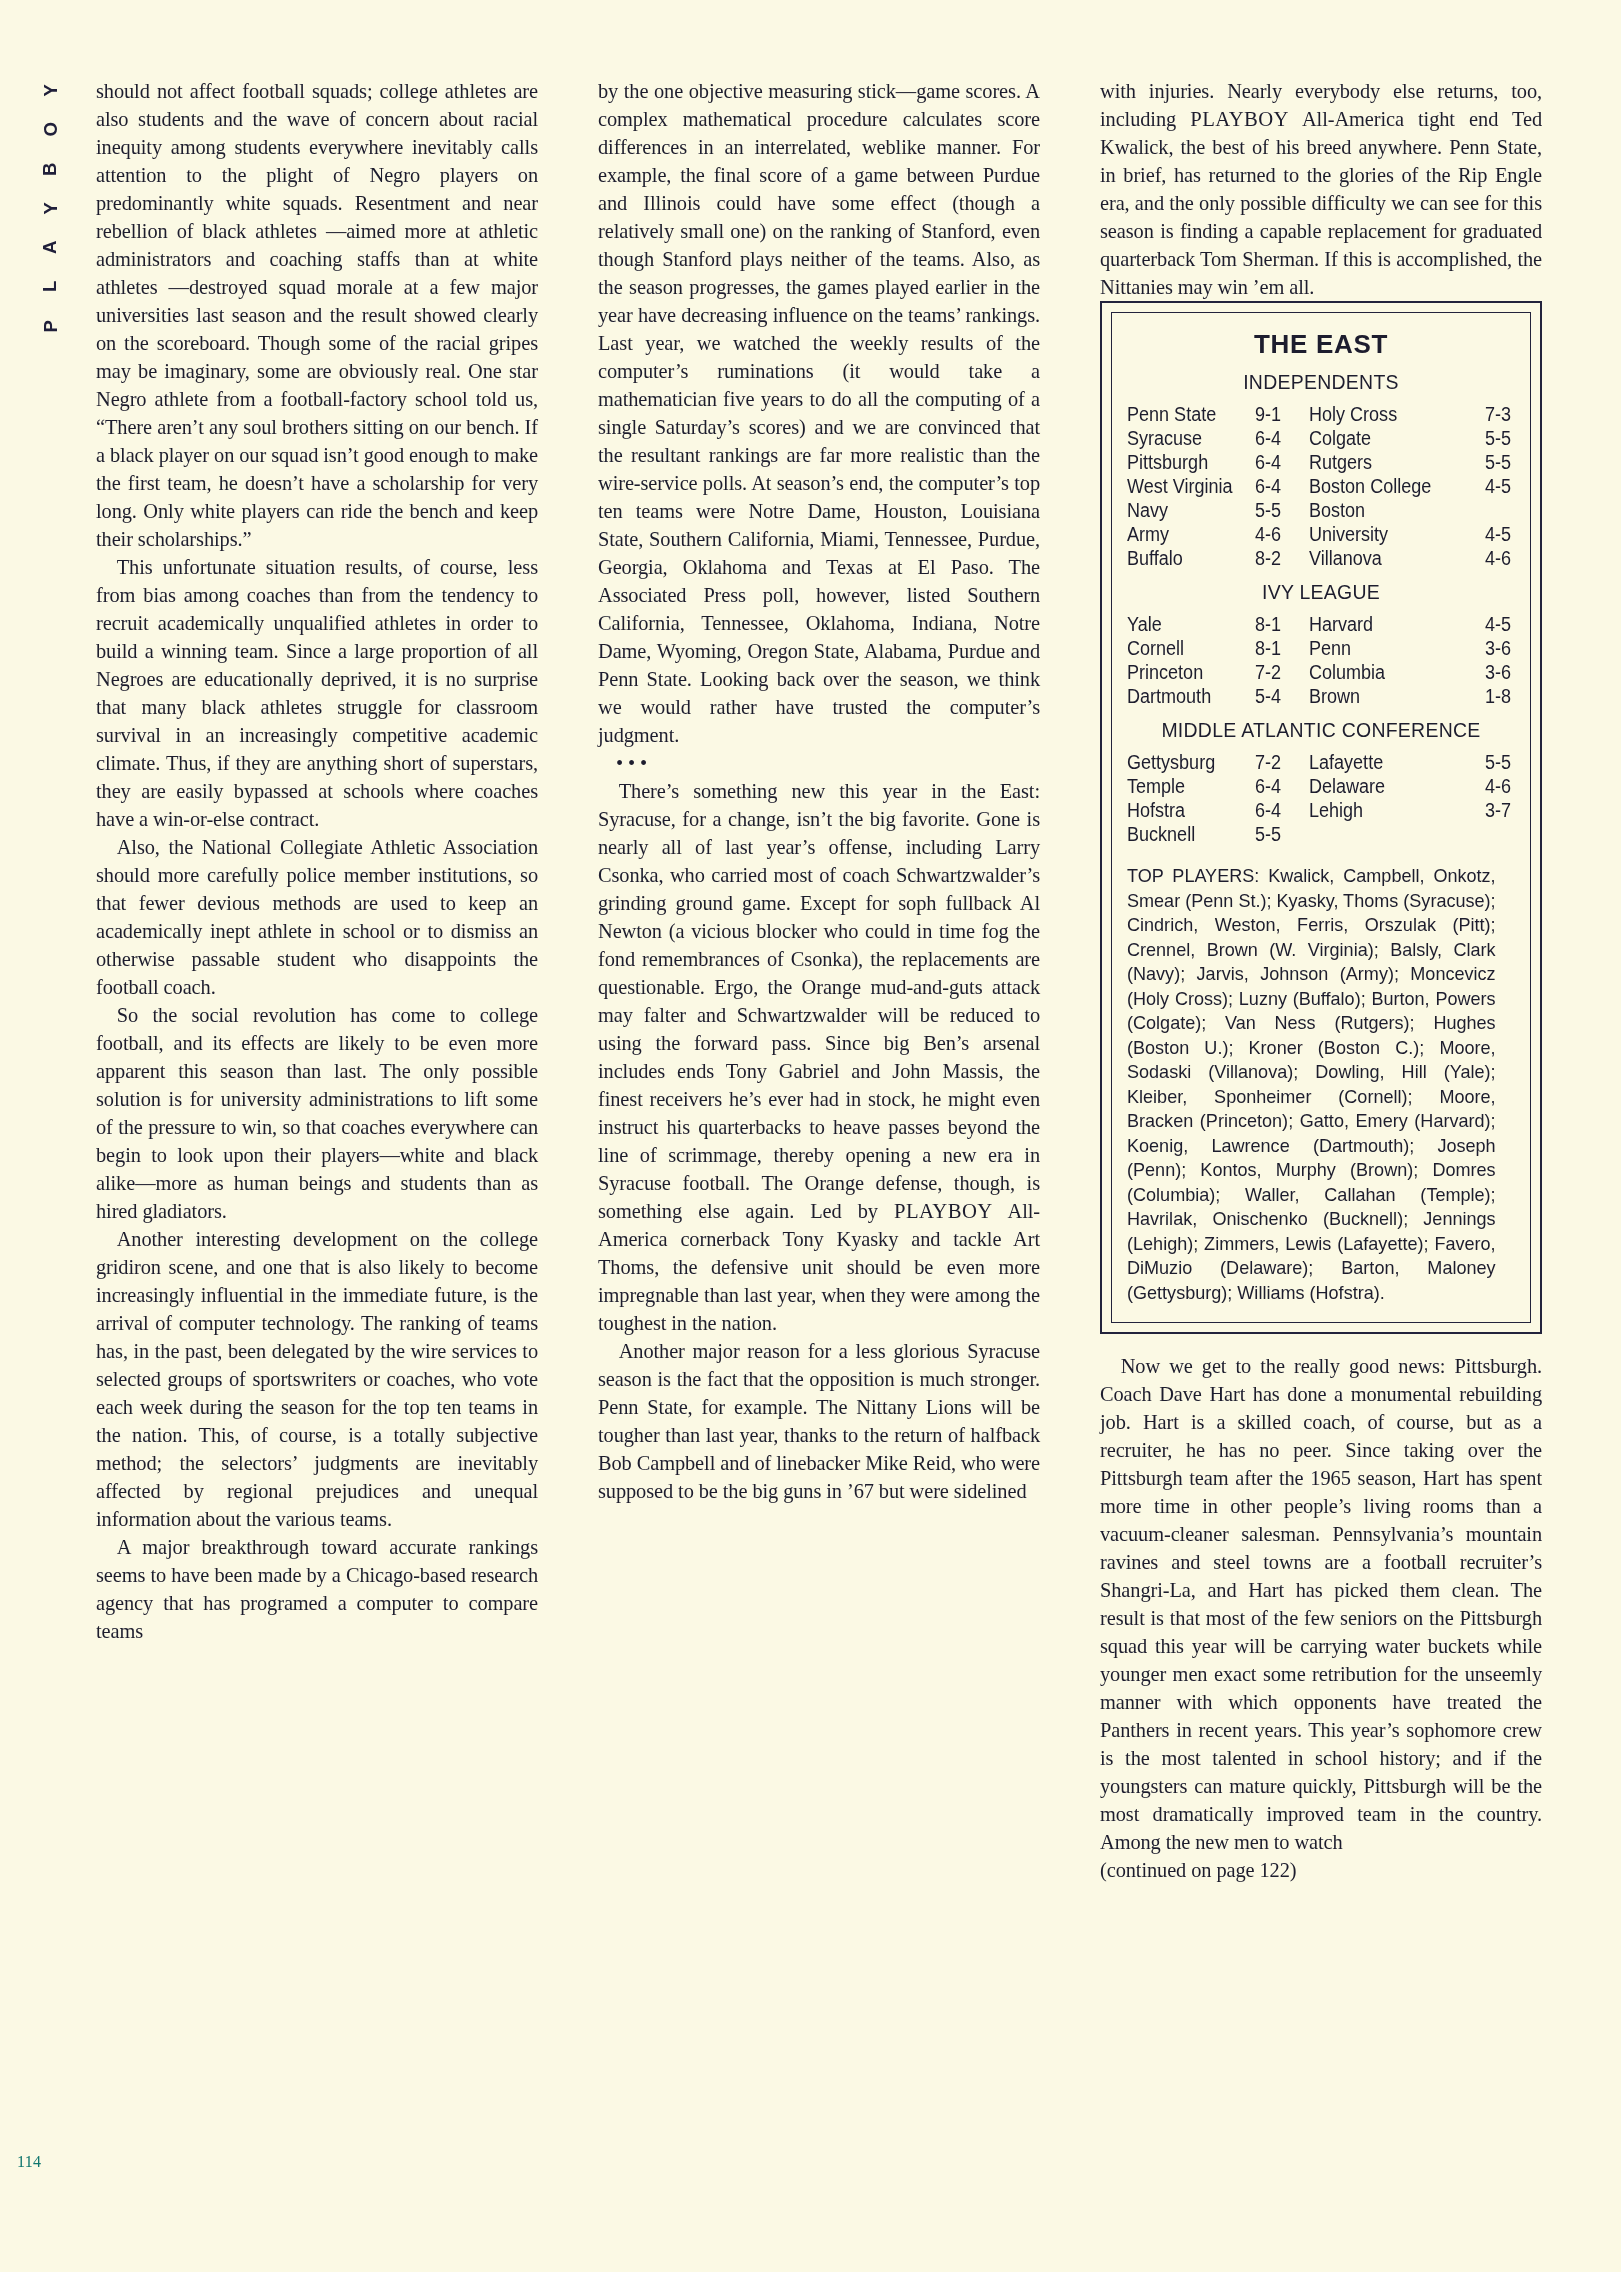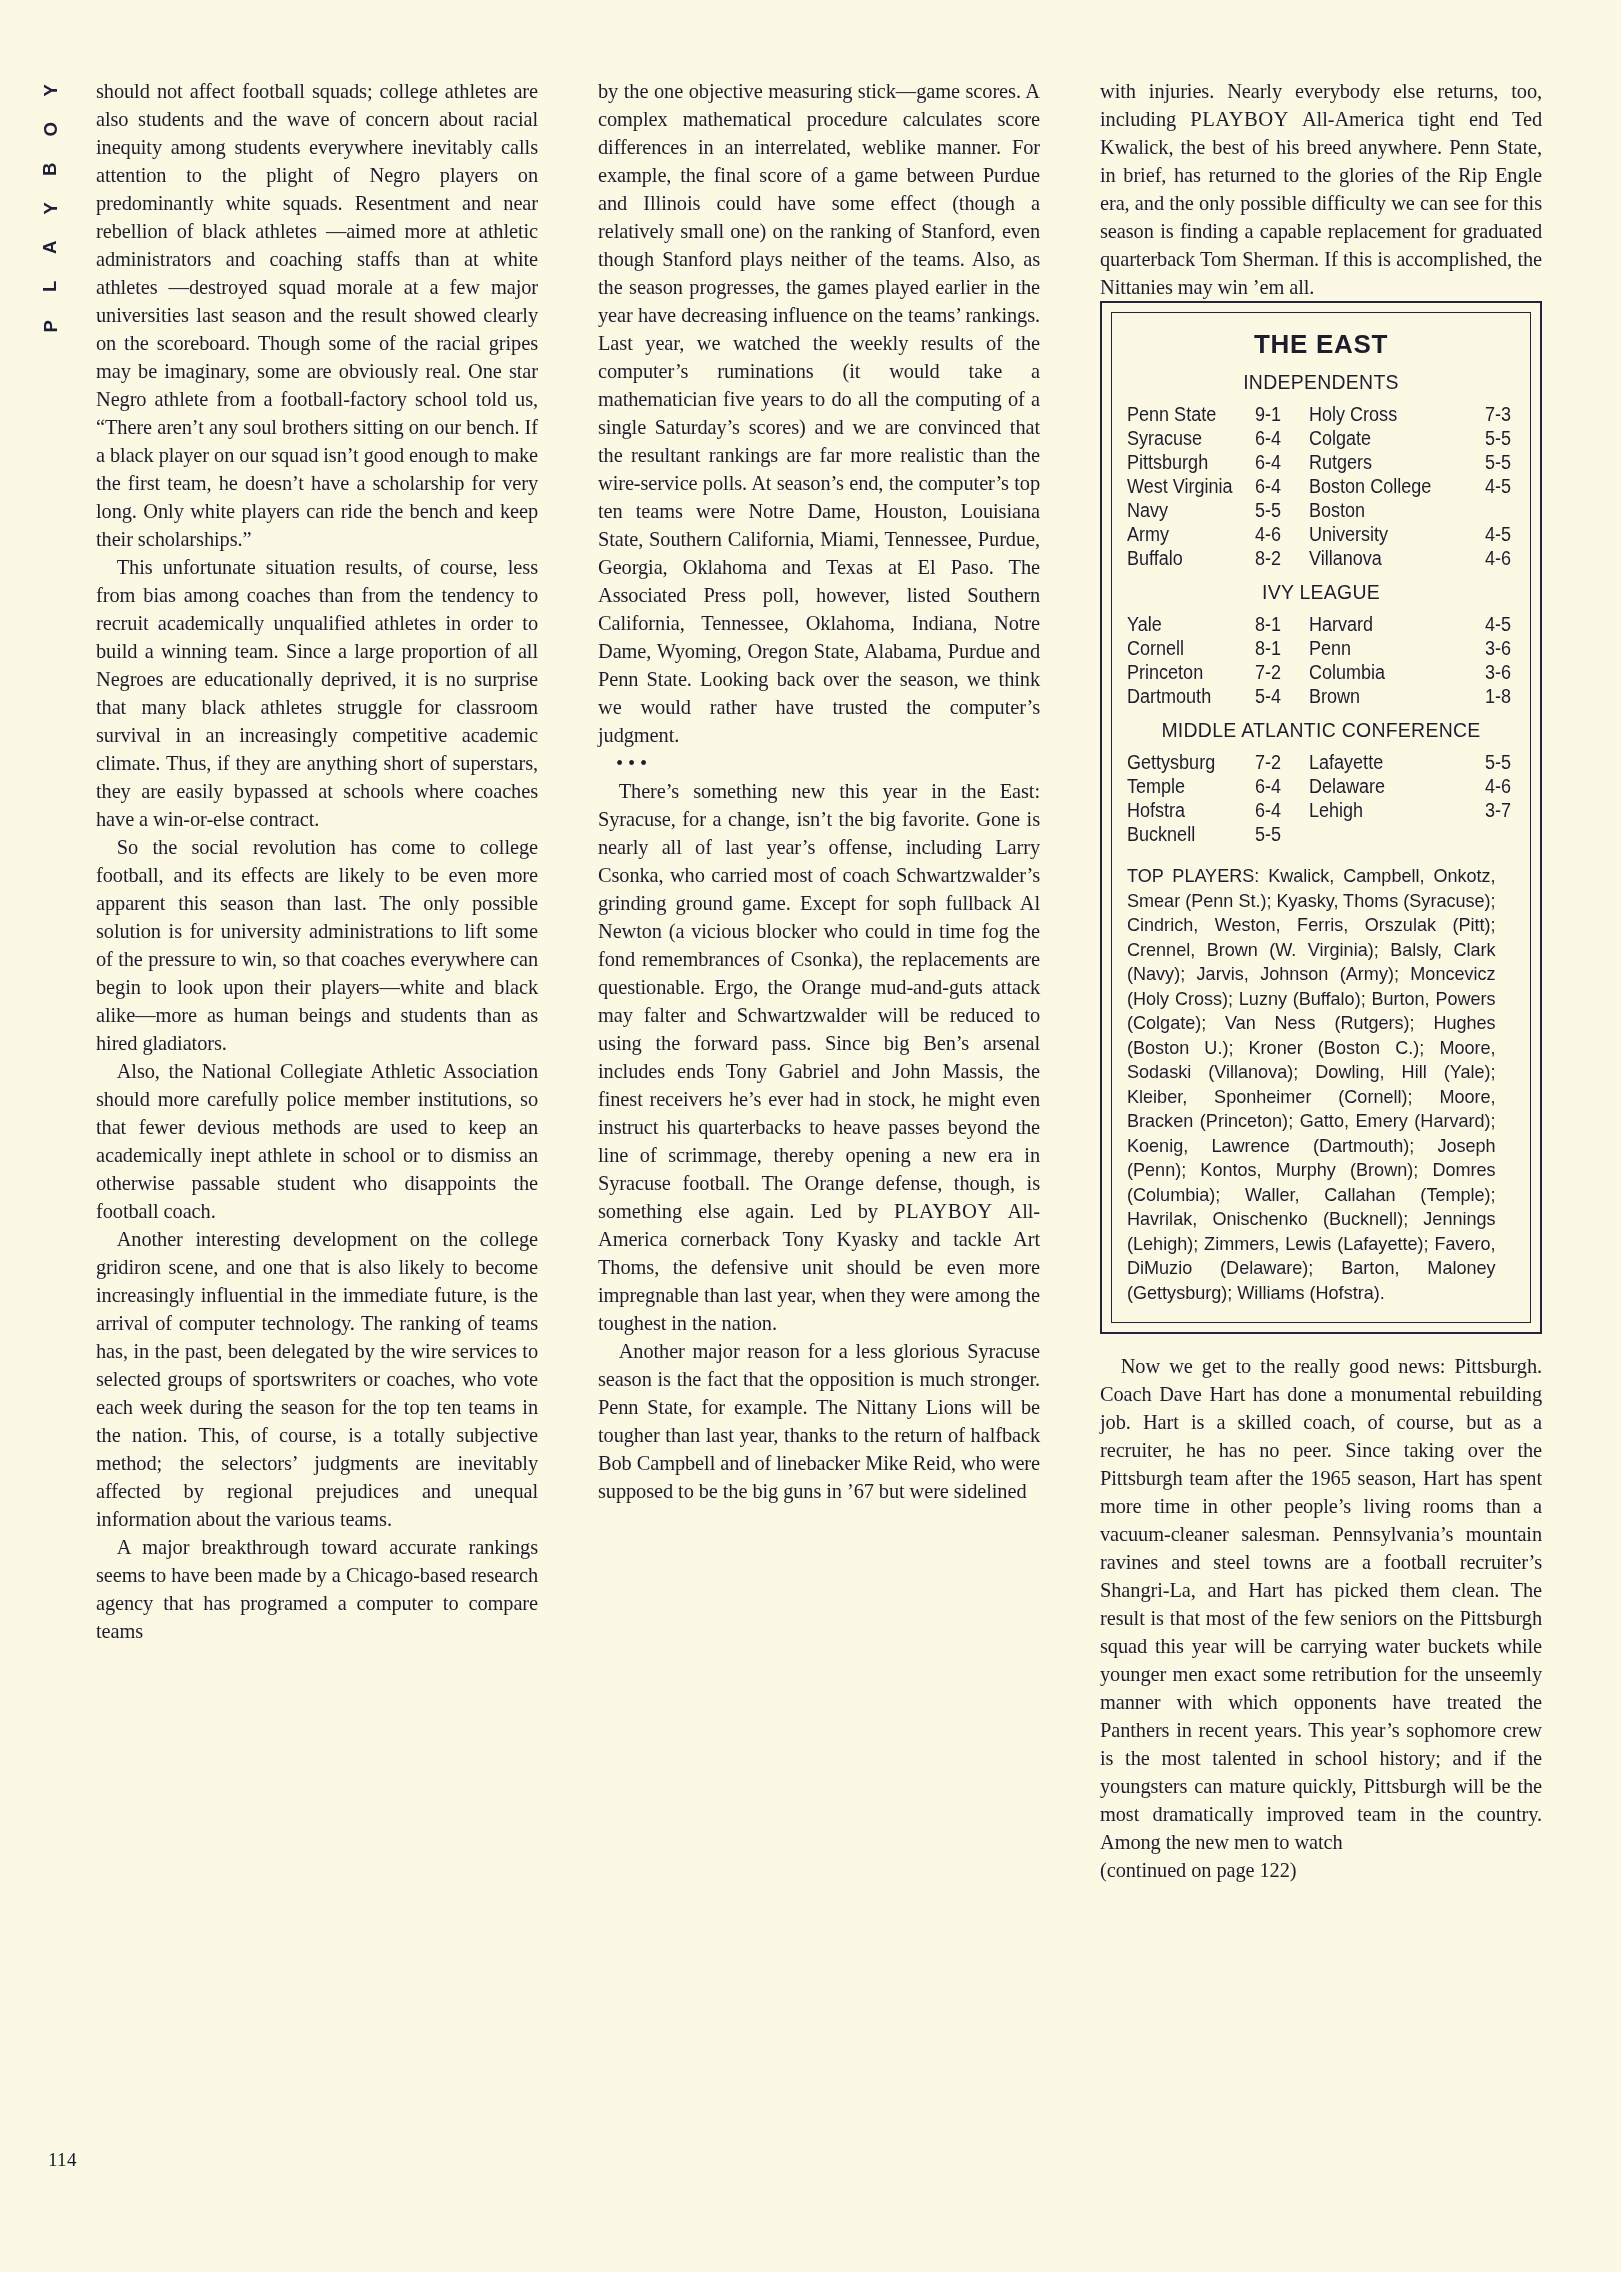--- a/index.html
+++ b/index.html
@@ -67,25 +67,25 @@
   .contd{
     text-align:right;
     font-size:20.4px;
     line-height:28px;
     margin:0;
   }
 
   
   .folio{
     position:absolute;
-    left:48px;
+    left:17px;
     bottom:102px;
-    font-size:19px;
+    font-size:16px;
     letter-spacing:0.3px;
-    color:#0f172a;
+    color:#0f766e;
   }
 
   
   .box{
     border:2.1px solid #23233c;
     padding:9px;
     margin:0 0 18px 0;
     background:#fbf9e4;
     box-sizing:border-box;
   }
@@ -152,22 +152,22 @@
     <span>A</span>
     <span>L</span>
     <span>P</span>
   </div>
 
   <div class="cols">
 
     <div class="col">
       <p>should not affect football squads; college athletes are also students and the wave of concern about racial inequity among students everywhere inevitably calls attention to the plight of Negro players on predominantly white squads. Resentment and near rebellion of black athletes —aimed more at athletic administrators and coaching staffs than at white athletes —destroyed squad morale at a few major universities last season and the result showed clearly on the scoreboard. Though some of the racial gripes may be imaginary, some are obviously real. One star Negro athlete from a football-factory school told us, “There aren’t any soul brothers sitting on our bench. If a black player on our squad isn’t good enough to make the first team, he doesn’t have a scholarship for very long. Only white players can ride the bench and keep their scholarships.”</p>
       <p class="ind">This unfortunate situation results, of course, less from bias among coaches than from the tendency to recruit academically unqualified athletes in order to build a winning team. Since a large proportion of all Negroes are educationally deprived, it is no surprise that many black athletes struggle for classroom survival in an increasingly competitive academic climate. Thus, if they are anything short of superstars, they are easily bypassed at schools where coaches have a win-or-else contract.</p>
+      <p class="ind">Also, the National Collegiate Athletic Association should more carefully police member institutions, so that fewer devious methods are used to keep an academically inept athlete in school or to dismiss an otherwise passable student who disappoints the football coach.</p>
       <p class="ind">So the social revolution has come to college football, and its effects are likely to be even more apparent this season than last. The only possible solution is for university administrations to lift some of the pressure to win, so that coaches everywhere can begin to look upon their players—white and black alike—more as human beings and students than as hired gladiators.</p>
-      <p class="ind">Also, the National Collegiate Athletic Association should more carefully police member institutions, so that fewer devious methods are used to keep an academically inept athlete in school or to dismiss an otherwise passable student who disappoints the football coach.</p>
       <p class="ind">Another interesting development on the college gridiron scene, and one that is also likely to become increasingly influential in the immediate future, is the arrival of computer technology. The ranking of teams has, in the past, been delegated by the wire services to selected groups of sportswriters or coaches, who vote each week during the season for the top ten teams in the nation. This, of course, is a totally subjective method; the selectors’ judgments are inevitably affected by regional prejudices and unequal information about the various teams.</p>
       <p class="ind">A major breakthrough toward accurate rankings seems to have been made by a Chicago-based research agency that has programed a computer to compare teams</p>
     </div>
 
     <div class="col">
       <p>by the one objective measuring stick—game scores. A complex mathematical procedure calculates score differences in an interrelated, weblike manner. For example, the final score of a game between Purdue and Illinois could have some effect (though a relatively small one) on the ranking of Stanford, even though Stanford plays neither of the teams. Also, as the season progresses, the games played earlier in the year have decreasing influence on the teams’ rankings. Last year, we watched the weekly results of the computer’s ruminations (it would take a mathematician five years to do all the computing of a single Saturday’s scores) and we are convinced that the resultant rankings are far more realistic than the wire-service polls. At season’s end, the computer’s top ten teams were Notre Dame, Houston, Louisiana State, Southern California, Miami, Tennessee, Purdue, Georgia, Oklahoma and Texas at El Paso. The Associated Press poll, however, listed Southern California, Tennessee, Oklahoma, Indiana, Notre Dame, Wyoming, Oregon State, Alabama, Purdue and Penn State. Looking back over the season, we think we would rather have trusted the computer’s judgment.</p>
       <p class="dots">• • •</p>
       <p class="ind"><span>There’s something new this year in the East: Syracuse, for a change, isn’t the big favorite. Gone is nearly all of last year’s offense, including Larry Csonka, who carried most of coach Schwartzwalder’s grinding ground game. Except for soph fullback Al Newton (a vicious blocker who could in time fog the fond remembrances of Csonka), the replacements are questionable. Ergo, the Orange mud-and-guts attack may falter and Schwartzwalder will be reduced to using the forward pass. Since big Ben’s arsenal includes ends Tony Gabriel and John Massis, the finest receivers he’s ever had in stock, he might even instruct his quarterbacks to heave passes beyond the line of scrimmage, thereby opening a new era in Syracuse football. The Orange defense, though, is something else again. Led by </span><span class="sc">PLAYBOY</span><span> All-America cornerback Tony Kyasky and tackle Art Thoms, the defensive unit should be even more impregnable than last year, when they were among the toughest in the nation.</span></p>
       <p class="ind">Another major reason for a less glorious Syracuse season is the fact that the opposition is much stronger. Penn State, for example. The Nittany Lions will be tougher than last year, thanks to the return of halfback Bob Campbell and of linebacker Mike Reid, who were supposed to be the big guns in ’67 but were sidelined</p>
     </div>

